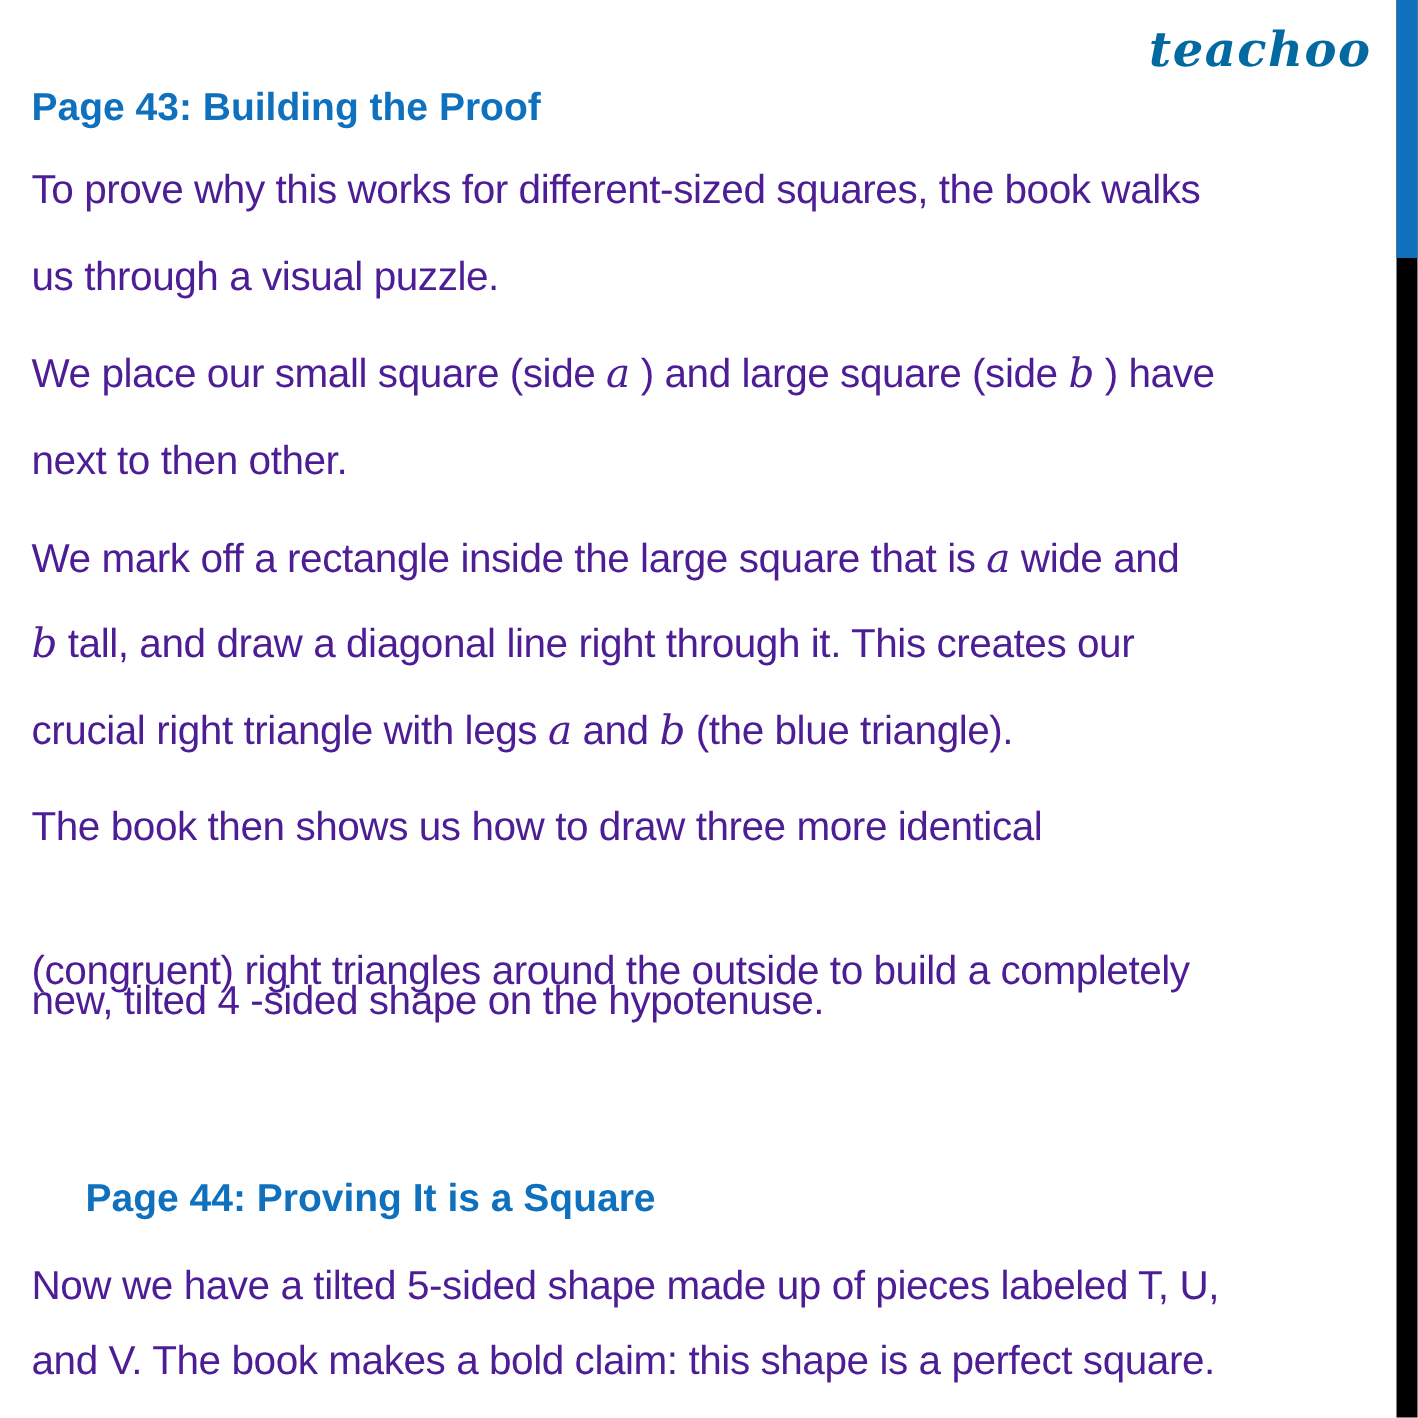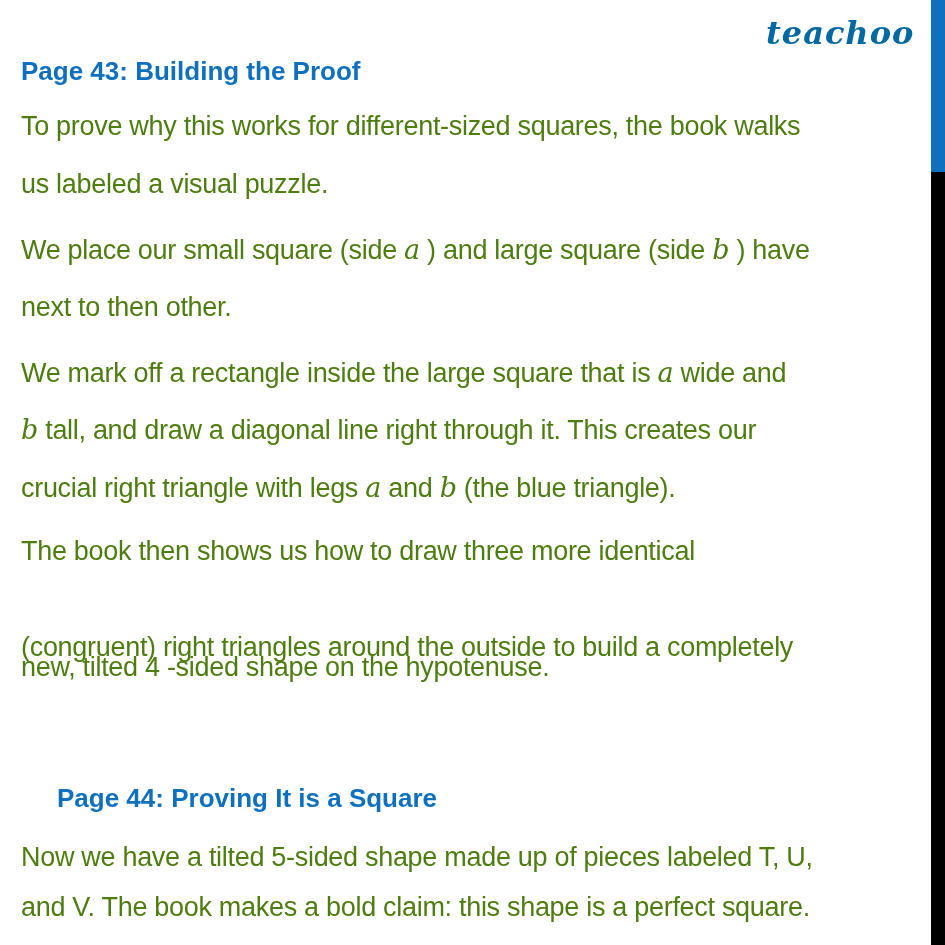--- a/index.html
+++ b/index.html
@@ -31,21 +31,21 @@
       left: 21px;
       font-weight: bold;
       font-size: 26px;
       color: #0f70bd;
       white-space: nowrap;
     }
     .line {
       position: absolute;
       left: 21px;
       font-size: 27px;
-      color: #4d7c0f;
+      color: #4c1d95;
       white-space: nowrap;
       letter-spacing: -0.3px;
     }
     .math {
       font-family: "DejaVu Serif", serif;
       font-style: italic;
     }
     .scrollbar {
       position: absolute;
       left: 931px;
@@ -65,21 +65,21 @@
   </style>
 </head>
 <body>
 
 <div class="logo">teachoo</div>
 
 <div>
   <div class="heading" style="top:56px;">Page 43: Building the Proof</div>
 
   <div class="line" style="top:111px;">To prove why this works for different-sized squares, the book walks</div>
-  <div class="line" style="top:169px;">us labeled a visual puzzle.</div>
+  <div class="line" style="top:169px;">us through a visual puzzle.</div>
 
   <div class="line" style="top:234px;">
     <span>We place our small square (side </span><span class="math">a</span><span> ) and large square (side </span><span class="math">b</span><span> ) have</span>
   </div>
   <div class="line" style="top:292px;">next to then other.</div>
 
   <div class="line" style="top:357px;">
     <span>We mark off a rectangle inside the large square that is </span><span class="math">a</span><span> wide and</span>
   </div>
   <div class="line" style="top:414px;">

